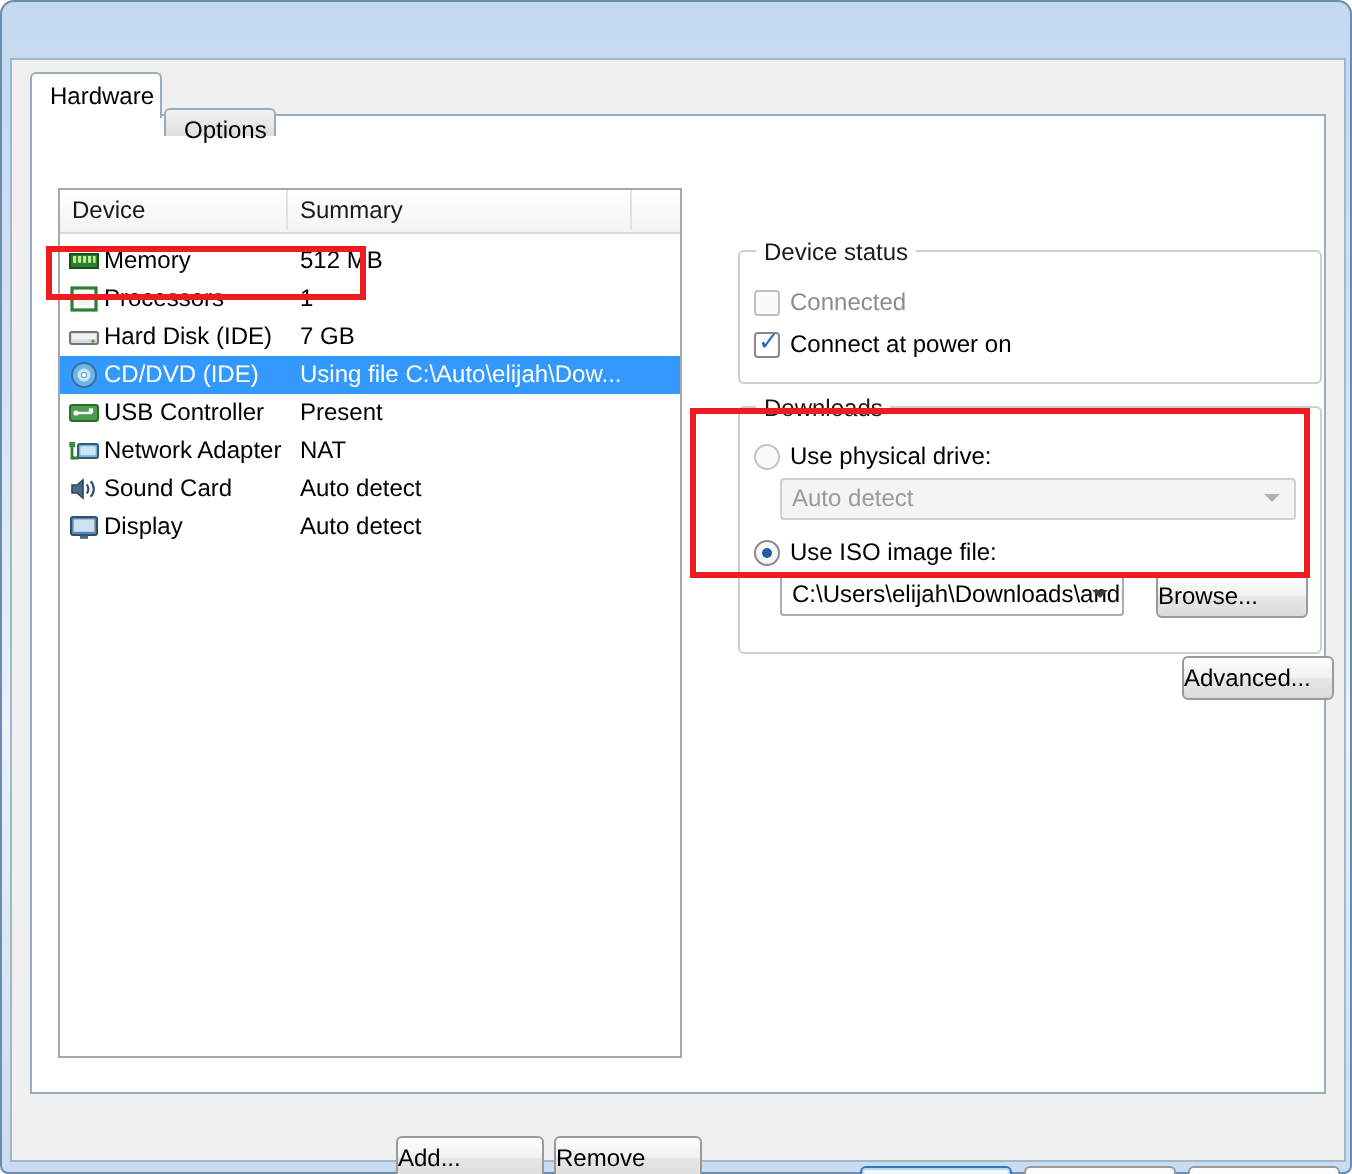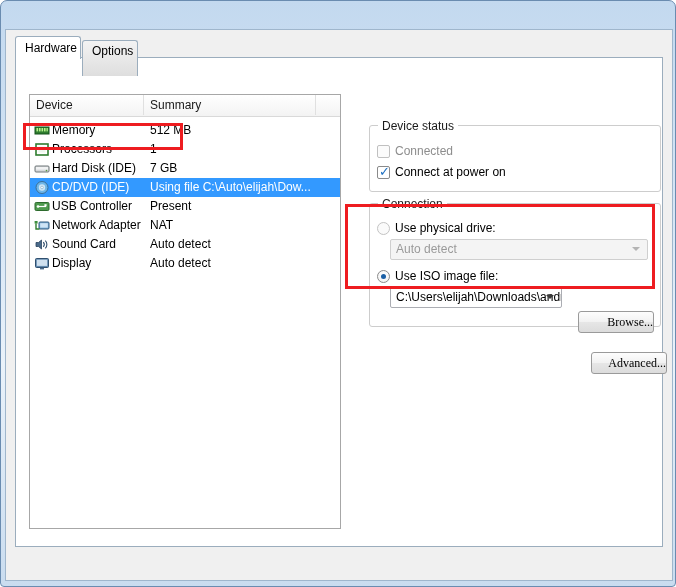--- a/index.html
+++ b/index.html
@@ -87,22 +87,22 @@
   
   #tabstrip {
     position: absolute;
     left: 9px;
     top: 6px;
     width: 648px;
     height: 22px;
   }
   .tab {
     position: absolute;
-    top: 4px;
-    height: 36px;
+    top: 18px;
+    height: 14px;
     line-height: 20px;
     padding: 0 9px;
     box-sizing: border-box;
     font-size: 12px;
     border: 1px solid #9badbd;
     border-bottom: none;
     border-radius: 3px 3px 0 0;
     cursor: pointer;
     white-space: nowrap;
   }
@@ -199,26 +199,25 @@
   
   .ic { position:absolute; left:0; top:0; width:16px; height:15px; }
 
   
   .btn {
     box-sizing: border-box;
     background: linear-gradient(to bottom, #fdfdfd 0%, #f2f2f2 48%, #e6e6e6 52%, #dcdcdc 100%);
     border: 1px solid #9a9a9a;
     border-radius: 3px;
     font-size: 12px;
-    font-family: Liberation Serif, serif;
+    font-family: Liberation Sans, sans-serif;
     color: #000;
-    text-align: right;
+    text-align: left;
     cursor: pointer;
     white-space: nowrap;
-    margin-top: 24px;
   }
   .btn.default {
     border: 1px solid #2c78c4;
     box-shadow: 0 0 0 1px #b8d8f2 inset;
     background: linear-gradient(to bottom, #f3f9ff 0%, #e4f0fb 48%, #d3e7f8 52%, #cbe2f7 100%);
   }
   #add-button    { position:absolute; left:182px; top:510px; width:74px; height:22px; line-height:20px; }
   #remove-button { position:absolute; left:261px; top:510px; width:74px; height:22px; line-height:20px; }
 
   
@@ -475,21 +474,21 @@
       </div>
       <div class="cbox disabled" id="cb-connected"></div>
       <div class="ctl-label disabled" id="label-connected">Connected</div>
 
       <div class="cbox" id="cb-connect-power">
         <span class="tick">✓</span>
       </div>
       <div class="ctl-label" id="label-connect-power">Connect at power on</div>
 
       <div class="groupbox" id="group-connection">
-        <div class="group-legend">Connection</div>
+        <div class="group-legend">Downloads</div>
       </div>
 
       <div class="radio disabled" id="radio-physical"></div>
       <div class="ctl-label" id="label-physical">Use physical drive:</div>
       <div class="combo disabled" id="combo-physical-drive">
         <span>Auto detect</span>
         <span class="arrow"></span>
       </div>
 
       <div class="radio" id="radio-iso">

